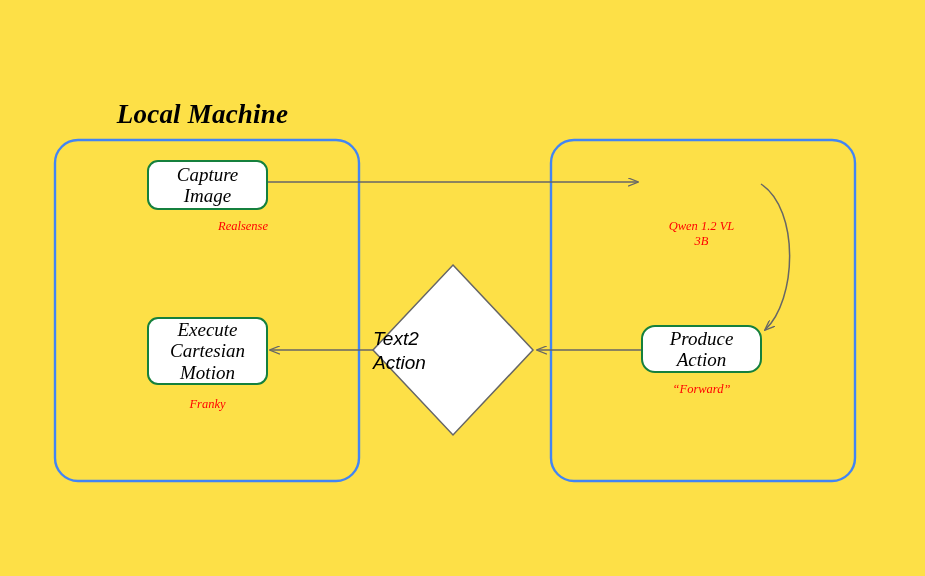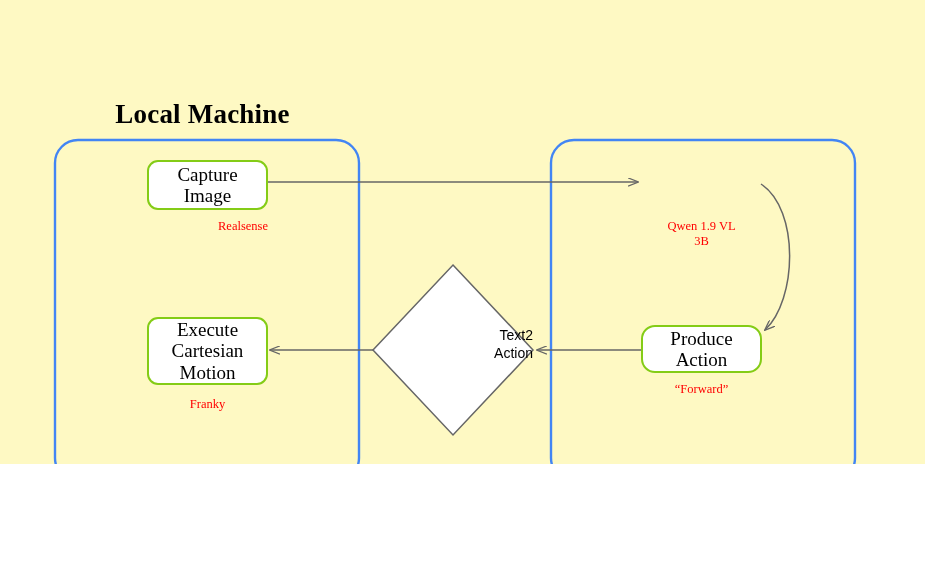--- a/index.html
+++ b/index.html
@@ -3,24 +3,25 @@
 <meta charset="utf-8">
 <style>
   html, body {
     margin: 0;
     padding: 0;
     background: #ffffff;
   }
   #canvas {
     position: relative;
     width: 925px;
-    height: 464px;
-    background: #fef9c3;
+    height: 576px;
+    background: #fde047;
     overflow: hidden;
     font-family: "Liberation Serif", serif;
+    font-style: italic;
   }
   svg.layer {
     position: absolute;
     left: 0;
     top: 0;
     width: 925px;
     height: 576px;
     overflow: visible;
   }
   .group-title {
@@ -29,21 +30,21 @@
     font-weight: bold;
     font-size: 27px;
     color: #000000;
     text-align: center;
     white-space: nowrap;
     letter-spacing: 0.2px;
   }
   .node-box {
     position: absolute;
     box-sizing: border-box;
-    border: 2px solid #84cc16;
+    border: 2px solid #15803d;
     border-radius: 11px;
     background: #ffffff;
     display: flex;
     align-items: center;
     justify-content: center;
     text-align: center;
     font-family: "Liberation Serif", serif;
     font-size: 19px;
     color: #000000;
     line-height: 1.12;
@@ -54,23 +55,23 @@
     font-family: "Liberation Serif", serif;
     font-size: 12.5px;
     color: #ff0000;
     text-align: center;
     line-height: 1.18;
     white-space: pre-line;
   }
   .diamond-label {
     position: absolute;
     font-family: "Liberation Sans", sans-serif;
-    font-size: 14px;
+    font-size: 19px;
     color: #000000;
-    text-align: right;
+    text-align: left;
     line-height: 1.28;
     white-space: pre-line;
   }
 </style>
 </head>
 <body>
 
 <div id="canvas">
 
   <div class="group-title" style="left:101px; top:99px; width:203px;">Local Machine</div>
@@ -108,21 +109,21 @@
 
   <div class="node-box" style="left:147px; top:317px; width:121px; height:68px;">
     <span>
       <span class="lbl">Execute</span>
       <span class="lbl">Cartesian</span>
       <span class="lbl">Motion</span>
     </span>
   </div>
   <div class="red-note" style="left:147px; top:397px; width:121px;">Franky</div>
 
-  <div class="red-note" style="left:641px; top:219px; width:121px;">Qwen 1.9 VL
+  <div class="red-note" style="left:641px; top:219px; width:121px;">Qwen 1.2 VL
 3B</div>
 
   <div class="node-box" style="left:641px; top:325px; width:121px; height:48px;border-radius:14px;">
     <span>
       <span class="lbl">Produce</span>
       <span class="lbl">Action</span>
     </span>
   </div>
   <div class="red-note" style="left:641px; top:382px; width:121px;">“Forward”</div>
 

